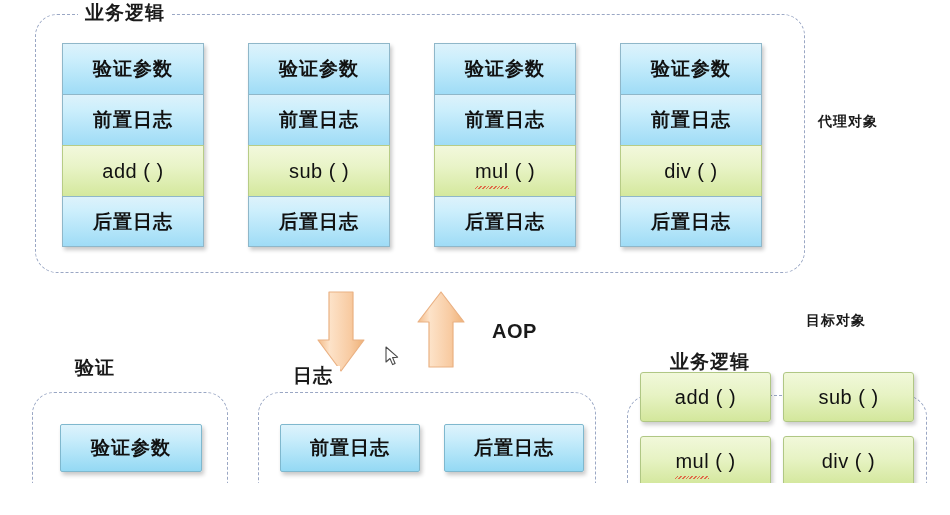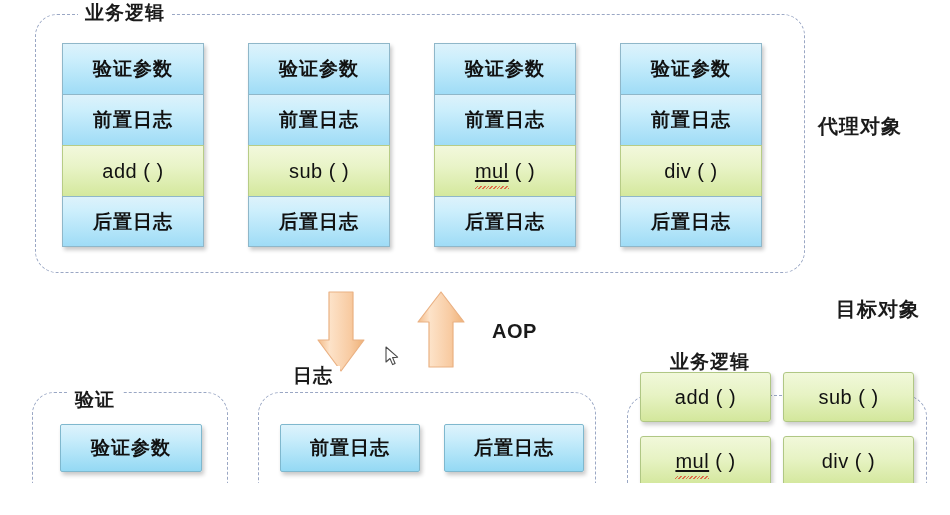--- a/index.html
+++ b/index.html
@@ -30,21 +30,21 @@
     padding: 0 7px;
     font-size: 19px;
     font-weight: bold;
     color: #1a1a1a;
     letter-spacing: 1px;
     white-space: nowrap;
     line-height: 1.1;
   }
   .outside-label {
     position: absolute;
-    font-size: 20px;
+    font-size: 14px;
     font-weight: bold;
     color: #1a1a1a;
     letter-spacing: 1px;
     white-space: nowrap;
   }
 
   
   .stack {
     position: absolute;
     width: 142px;
@@ -107,21 +107,20 @@
     letter-spacing: 0.5px;
     border: 1px solid #b0c784;
     border-radius: 3px;
     background: linear-gradient(to bottom, #f1f8da 0%, #e7f3c4 45%, #d3e79c 100%);
     box-shadow: 2px 3px 4px rgba(0,0,0,0.2);
   }
 
   
   .mul-word {
     position: relative;
-    text-decoration: underline;
     text-underline-offset: 2px;
   }
   .mul-word::after {
     content: "";
     position: absolute;
     left: 0; right: 0;
     bottom: -6px;
     height: 3px;
     background-image: repeating-linear-gradient(
       -45deg,
@@ -223,30 +222,30 @@
     </svg>
   </div>
 
   <div class="cursor" style="left:385px; top:346px;">
     <svg width="16" height="22" viewBox="0 0 16 22">
       <path d="M1,1 L1,16 L5,12.5 L7.6,18.6 L10.1,17.5 L7.6,11.6 L12.6,11.2 Z" fill="#ffffff" stroke="#4a4a4a" stroke-width="1.1" stroke-linejoin="round"></path>
     </svg>
   </div>
 
   <div class="group-box" style="left:32px; top:392px; width:196px; height:120px;"></div>
-  <div class="group-label" style="left:68px; top:390px;">验证</div>
+  <div class="group-label" style="left:68px; top:358px;">验证</div>
   <div class="blue-box" style="left:60px; top:424px; width:142px; height:48px;">验证参数</div>
 
   <div class="group-box" style="left:258px; top:392px; width:338px; height:120px;"></div>
   <div class="group-label" style="left:286px; top:366px;">日志</div>
   <div class="blue-box" style="left:280px; top:424px; width:140px; height:48px;">前置日志</div>
   <div class="blue-box" style="left:444px; top:424px; width:140px; height:48px;">后置日志</div>
 
 
-  <div class="outside-label" style="left:806px; top:296px;margin-left:30px;">目标对象</div>
+  <div class="outside-label" style="left:806px; top:312px;">目标对象</div>
 
   <div class="group-box" style="left:627px; top:395px; width:300px; height:117px;"></div>
   <div class="group-label" style="left:663px; top:352px;">业务逻辑</div>
 
   <div class="green-box" style="left:640px; top:372px; width:131px; height:50px;">add ( )</div>
   <div class="green-box" style="left:783px; top:372px; width:131px; height:50px;">sub ( )</div>
   <div class="green-box" style="left:640px; top:436px; width:131px; height:50px;">
     <span class="mul-word">mul</span>&nbsp;( )
   </div>
   <div class="green-box" style="left:783px; top:436px; width:131px; height:50px;">div ( )</div>

